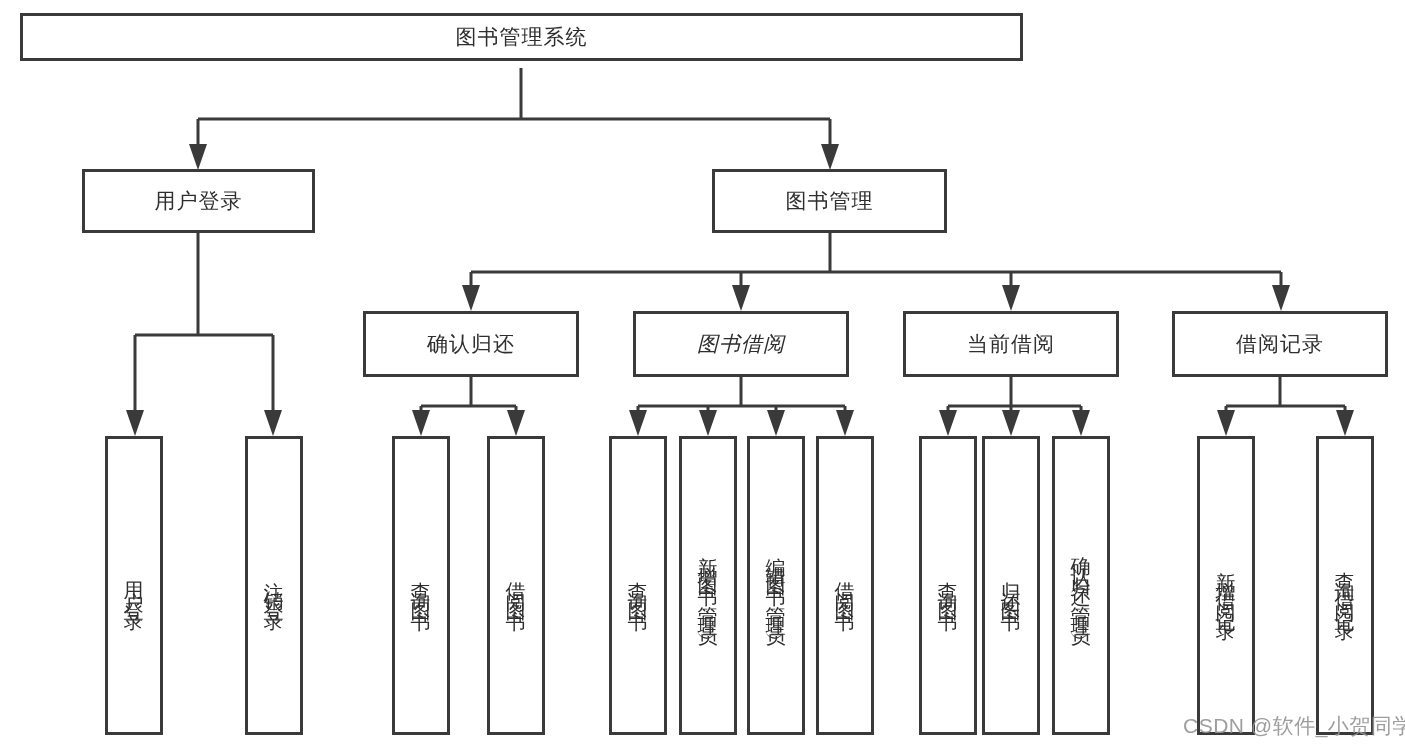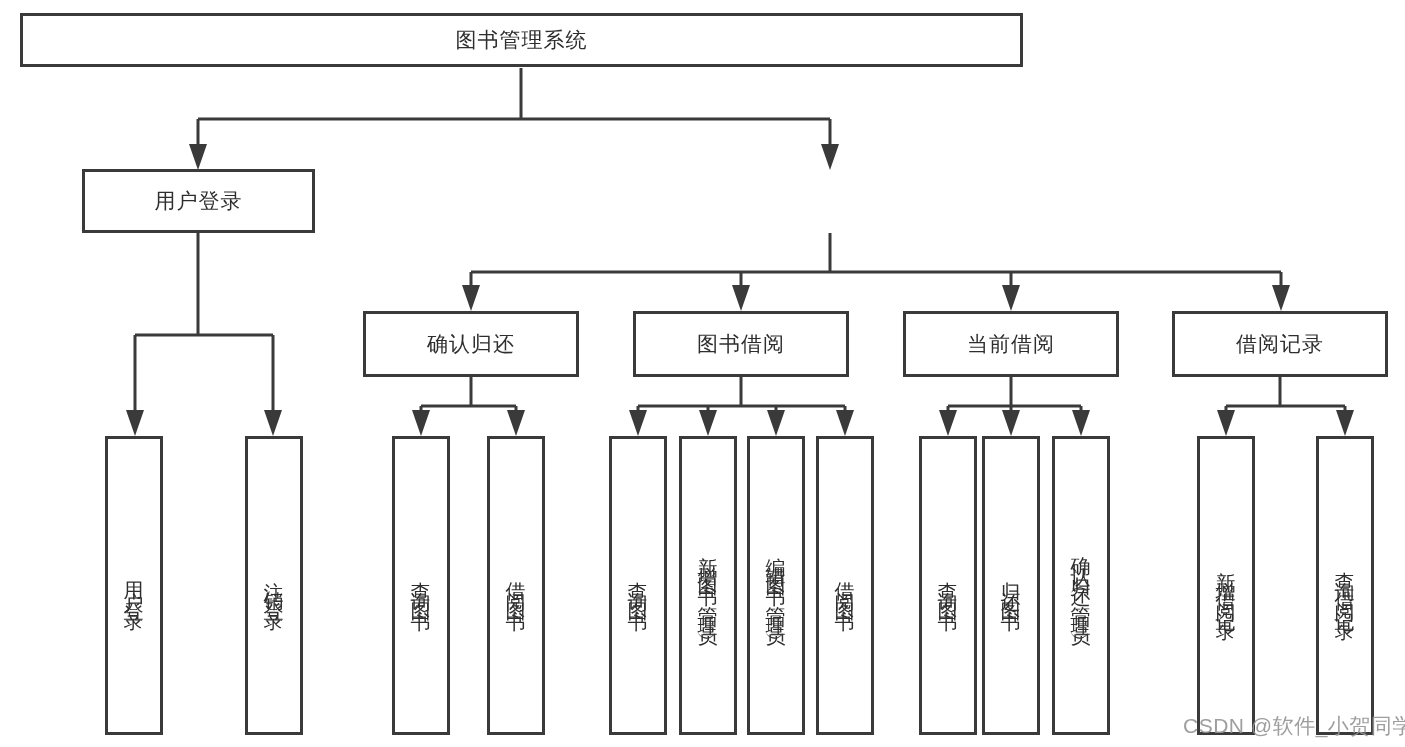--- a/index.html
+++ b/index.html
@@ -84,32 +84,35 @@
       <polygon points="767,410 785,410 776,436"></polygon>
       <polygon points="836,410 854,410 845,436"></polygon>
       <polygon points="939,410 957,410 948,436"></polygon>
       <polygon points="1002,410 1020,410 1011,436"></polygon>
       <polygon points="1072,410 1090,410 1081,436"></polygon>
       <polygon points="1217,410 1235,410 1226,436"></polygon>
       <polygon points="1336,410 1354,410 1345,436"></polygon>
     </g>
   </svg>
 
-  <div class="box hbox" style="left:20px; top:13px; width:1003px; height:54px;">
+  <div class="box hbox" style="left:20px; top:13px; width:1003px; height:48px;">
     <span>图书管理系统</span>
   </div>
 
   <div class="box hbox" style="left:82px; top:169px; width:233px; height:64px;">
     <span>用户登录</span>
   </div>
+  <div class="box hbox" style="left:712px; top:169px; width:235px; height:64px;">
+    <span>图书管理</span>
+  </div>
 
   <div class="box hbox" style="left:363px; top:311px; width:216px; height:66px;">
     <span>确认归还</span>
   </div>
-  <div class="box hbox" style="left:633px; top:311px; width:216px; height:66px;">
+  <div class="box hbox" style="left:633px; top:311px; width:216px; height:66px;font-style:italic;">
     <span>图书借阅</span>
   </div>
   <div class="box hbox" style="left:1172px; top:311px; width:216px; height:66px;">
     <span>借阅记录</span>
   </div>
   <div class="box hbox" style="left:903px; top:311px; width:216px; height:66px;">
     <span>当前借阅</span>
   </div>
 
   <div class="box vbox" style="left:105px; top:436px; width:58px; height:299px;">

